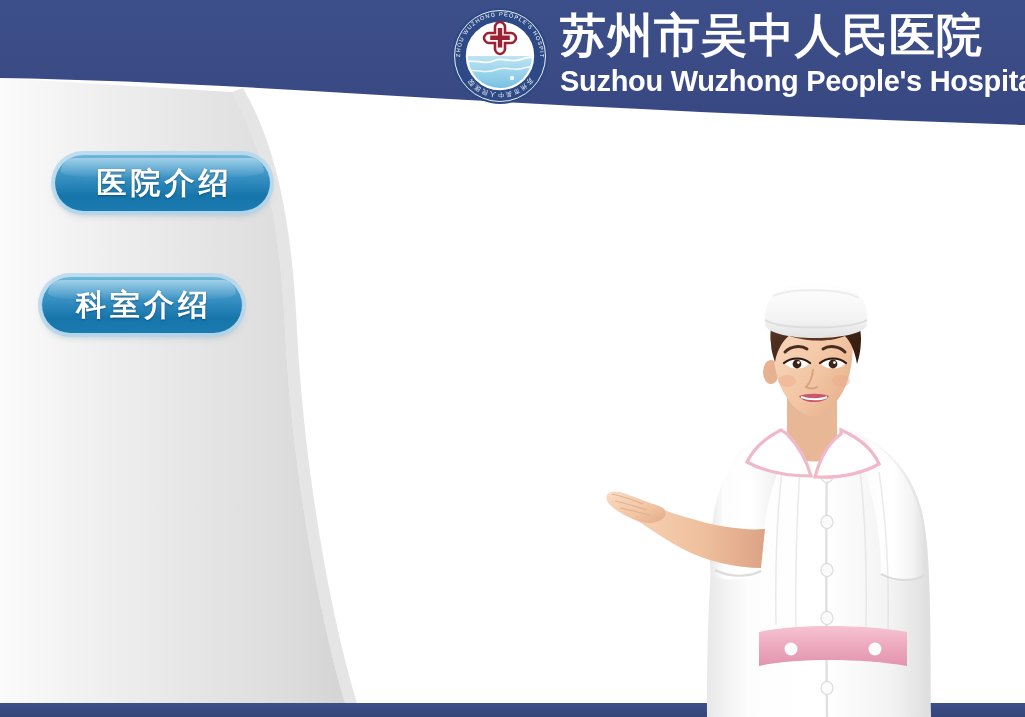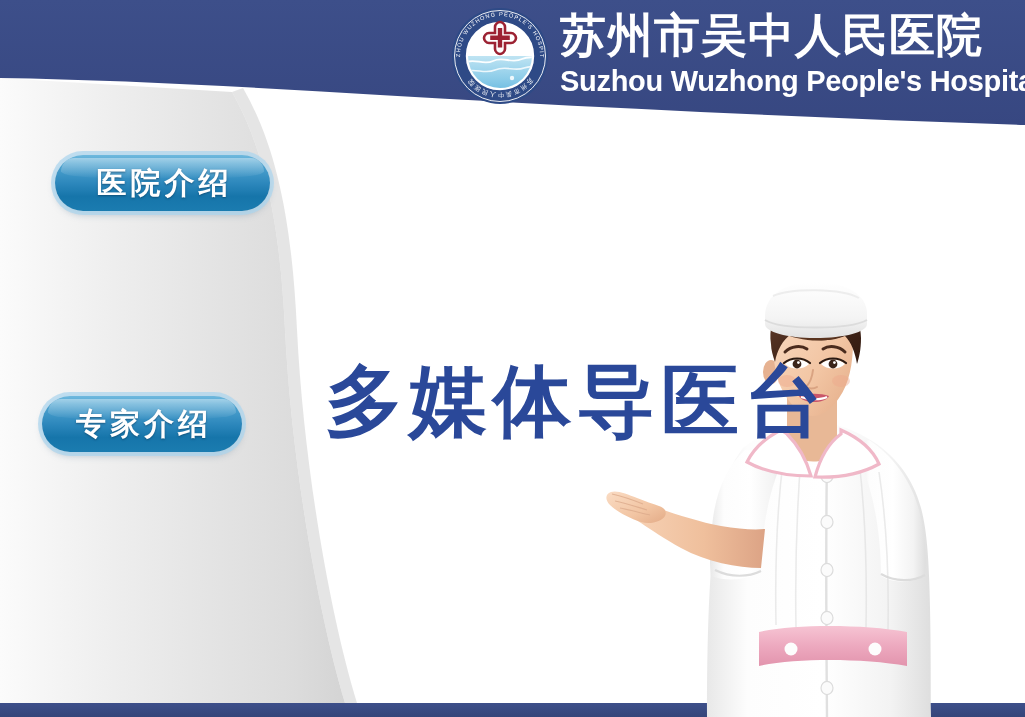--- a/index.html
+++ b/index.html
@@ -401,29 +401,28 @@
     <path d="M218,90 C217,99 214,104 211,107 C214,109 219,109 222,107" fill="none" stroke="#d9a382" stroke-width="2" stroke-linecap="round"></path>
 
     <path d="M204,116 C212,113 226,113 234,116
              C230,124 208,124 204,116 Z" fill="#c9566a"></path>
     <path d="M206,117 C214,120 226,120 232,117" fill="none" stroke="#ffffff" stroke-width="2.2"></path>
 
     <ellipse cx="192" cy="101" rx="9" ry="6" fill="#eda98c" opacity="0.45"></ellipse>
     <ellipse cx="246" cy="101" rx="9" ry="6" fill="#eda98c" opacity="0.45"></ellipse>
   </svg>
 
-  <div id="main-title">多媒体导医台</div>
 
   <div id="sidebar">
 
     <div class="nav-btn" id="nav-btn-0">
       <span class="nav-label">医院介绍</span>
     </div>
 
-
-    <div class="nav-btn" id="nav-btn-2">
-      <span class="nav-label">专家介绍</span>
+    <div class="nav-btn" id="nav-btn-1">
+      <span class="nav-label">科室介绍</span>
     </div>
 
 
+
   </div>
 
 </div>
 
 </body></html>

